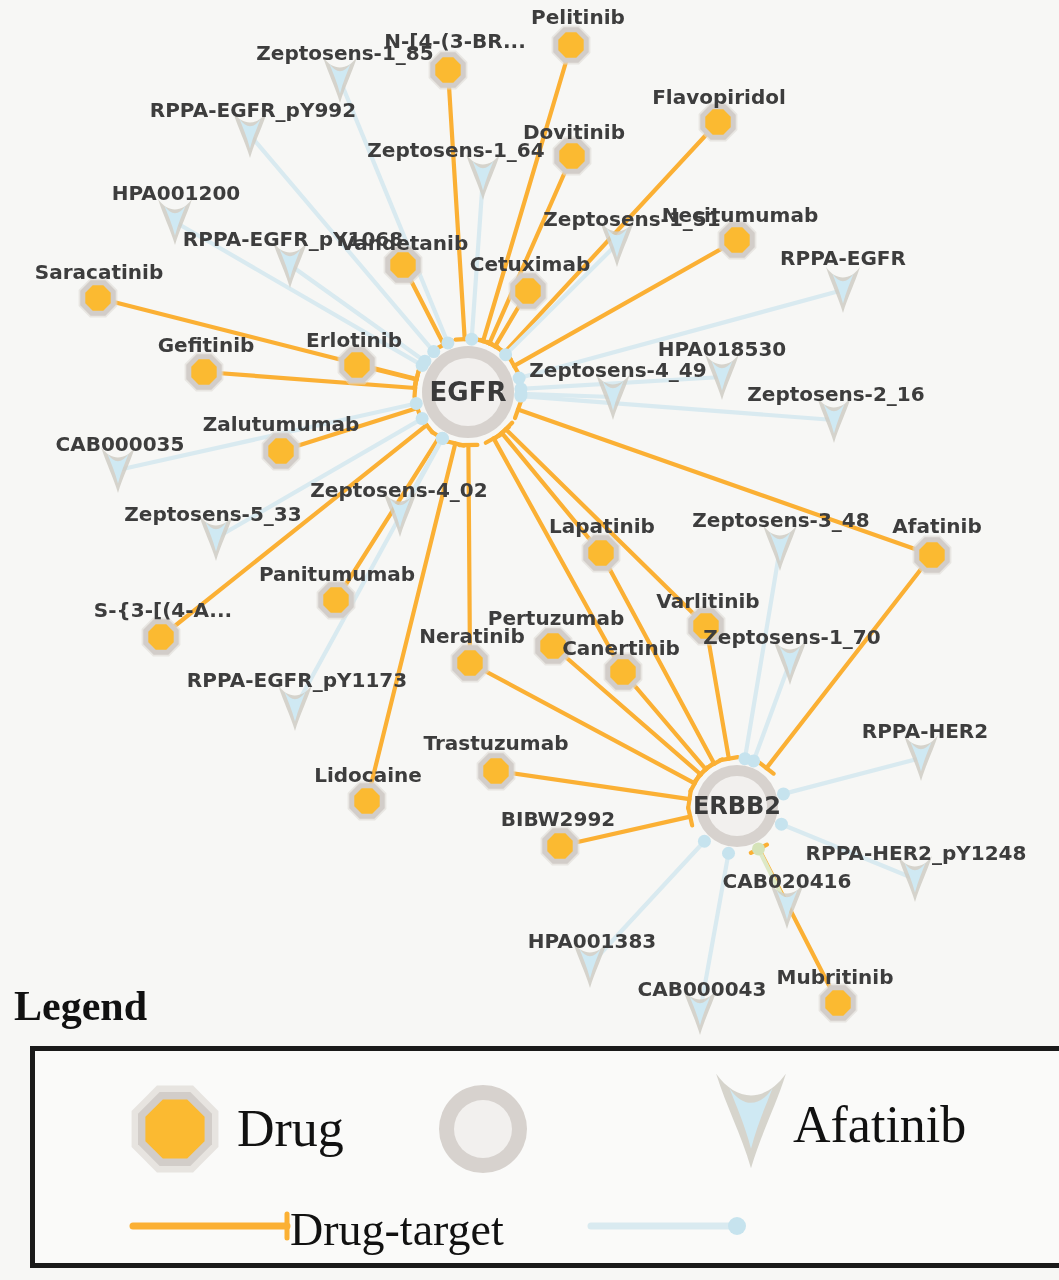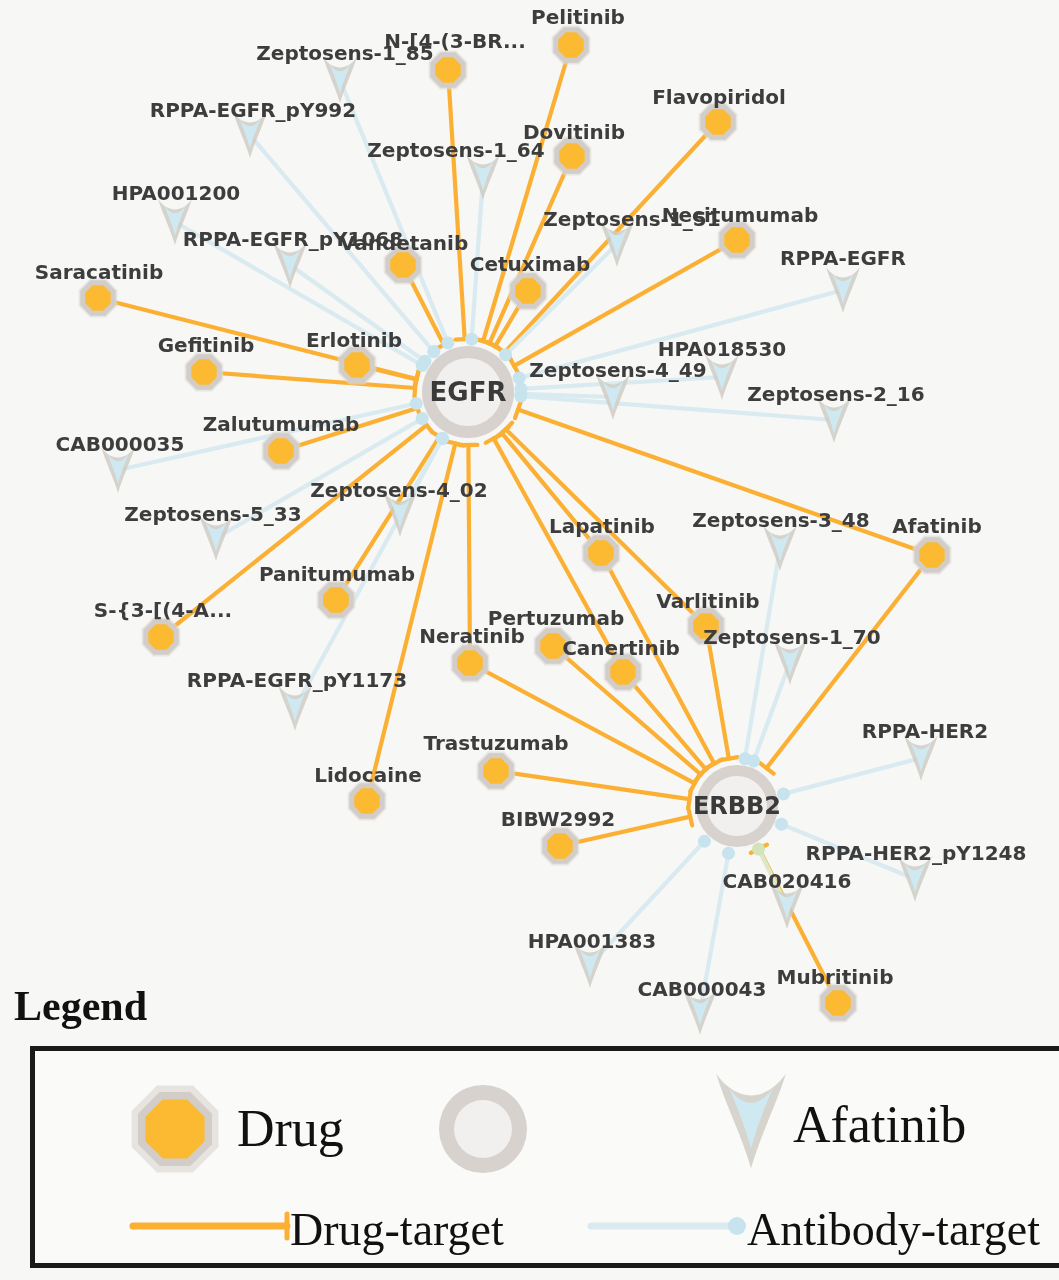--- a/index.html
+++ b/index.html
@@ -395,15 +395,14 @@
   <svg class="abs" style="left:92px;top:160px" width="185" height="30" viewBox="0 0 185 30">
     <line class="dt-line" x1="6" y1="15" x2="160" y2="15" stroke-width="7" stroke-linecap="round"></line>
     <line class="dt-line" x1="160" y1="3" x2="160" y2="27" stroke-width="5" stroke-linecap="round"></line>
   </svg>
   <span class="abs l-edge-label" style="left:255px;top:152px">Drug-target</span>
 
   <svg class="abs" style="left:550px;top:160px" width="170" height="30" viewBox="0 0 170 30">
     <line class="at-line" x1="6" y1="15" x2="148" y2="15" stroke-width="7" stroke-linecap="round"></line>
     <circle class="at-dot" cx="152" cy="15" r="9"></circle>
   </svg>
-  <span class="abs l-edge-label" style="left:712px;top:152px">Antibody-target</span>
 
 </div>
 
 </body></html>

